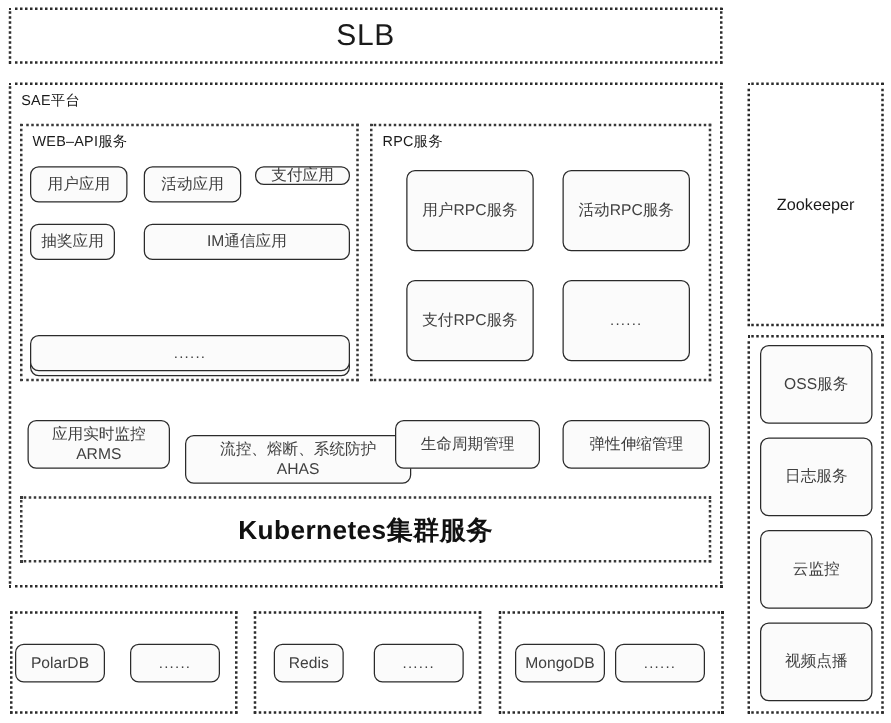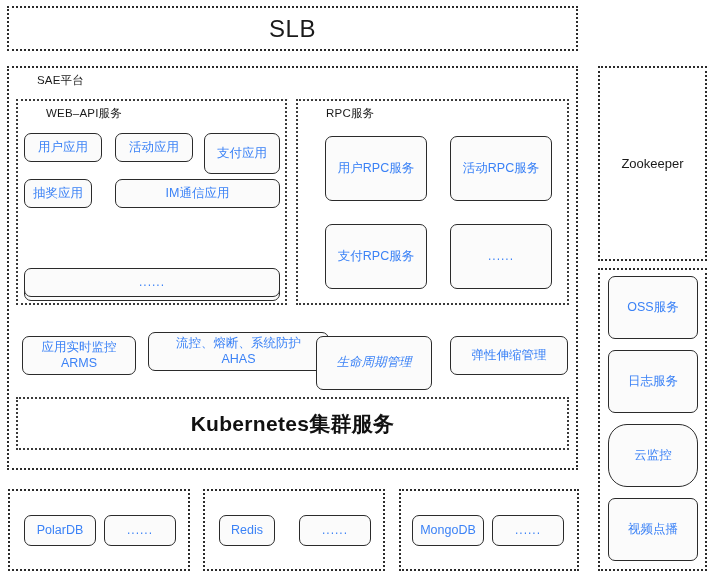--- a/index.html
+++ b/index.html
@@ -26,32 +26,31 @@
   .node{
     border:1.6px solid #2b2b2b;
     border-radius:7px;
     background:#fbfbfb;
     display:flex;
     align-items:center;
     justify-content:center;
     text-align:center;
     line-height:1.25;
     font-size:12.5px;
-    color:#3b82f6;
+    color:#404040;
     box-sizing:border-box;
   }
   .panel-label{
     position:absolute;
     font-size:11.5px;
     color:#1a1a1a;
     left:8px;
     top:5px;
     letter-spacing:.2px;
     white-space:nowrap;
-    margin-left:20px;
   }
   .centered-text{
     display:flex;align-items:center;justify-content:center;
     width:100%;height:100%;
   }
   .slb-text{font-size:24px;letter-spacing:.5px;color:#1a1a1a;}
   .k8s-text{font-size:21px;font-weight:bold;color:#111;letter-spacing:.3px;}
   .zk-text{font-size:13px;color:#1a1a1a;}
   .dots{letter-spacing:1px;font-size:12px;}
   .two-line{white-space:pre-line;}
@@ -72,21 +71,21 @@
 <div class="abs dotted-thin" style="left:16px;top:99px;width:271px;height:206px;">
   <span class="panel-label">WEB–API服务</span>
 </div>
 
 <div class="abs node" style="left:24px;top:133px;width:78px;height:29px;">
   <span>用户应用</span>
 </div>
 <div class="abs node" style="left:115px;top:133px;width:78px;height:29px;">
   <span>活动应用</span>
 </div>
-<div class="abs node" style="left:204px;top:133px;width:76px;height:41px;">
+<div class="abs node" style="left:204px;top:133px;width:76px;height:15px;">
   <span>支付应用</span>
 </div>
 
 <div class="abs node" style="left:24px;top:179px;width:68px;height:29px;">
   <span>抽奖应用</span>
 </div>
 <div class="abs node" style="left:115px;top:179px;width:165px;height:29px;">
   <span>IM通信应用</span>
 </div>
 
@@ -112,25 +111,25 @@
   <span>支付RPC服务</span>
 </div>
 <div class="abs node" style="left:450px;top:224px;width:102px;height:65px;">
   <span class="dots">......</span>
 </div>
 
 <div class="abs node two-line" style="left:22px;top:336px;width:114px;height:39px;">
   <span>应用实时监控
 ARMS</span>
 </div>
-<div class="abs node two-line" style="left:148px;top:332px;width:181px;height:39px;">
+<div class="abs node two-line" style="left:148px;top:348px;width:181px;height:39px;">
   <span>流控、熔断、系统防护
 AHAS</span>
 </div>
-<div class="abs node" style="left:316px;top:336px;width:116px;height:54px;font-style:italic;">
+<div class="abs node" style="left:316px;top:336px;width:116px;height:39px;">
   <span>生命周期管理</span>
 </div>
 <div class="abs node" style="left:450px;top:336px;width:118px;height:39px;">
   <span>弹性伸缩管理</span>
 </div>
 
 <div class="abs dotted-thin" style="left:16px;top:397px;width:553px;height:53px;">
   <div class="centered-text">
     <span class="k8s-text">Kubernetes集群服务</span>
   </div>
@@ -143,29 +142,29 @@
 </div>
 
 <div class="abs dotted" style="left:598px;top:268px;width:109px;height:303px;"></div>
 
 <div class="abs node" style="left:608px;top:276px;width:90px;height:63px;">
   <span>OSS服务</span>
 </div>
 <div class="abs node" style="left:608px;top:350px;width:90px;height:63px;">
   <span>日志服务</span>
 </div>
-<div class="abs node" style="left:608px;top:424px;width:90px;height:63px;border-radius:19px;">
+<div class="abs node" style="left:608px;top:424px;width:90px;height:63px;">
   <span>云监控</span>
 </div>
 <div class="abs node" style="left:608px;top:498px;width:90px;height:63px;">
   <span>视频点播</span>
 </div>
 
 <div class="abs dotted" style="left:8px;top:489px;width:182px;height:82px;"></div>
-<div class="abs node" style="left:24px;top:515px;width:72px;height:31px;">
+<div class="abs node" style="left:12px;top:515px;width:72px;height:31px;">
   <span>PolarDB</span>
 </div>
 <div class="abs node" style="left:104px;top:515px;width:72px;height:31px;">
   <span class="dots">......</span>
 </div>
 
 <div class="abs dotted" style="left:203px;top:489px;width:182px;height:82px;"></div>
 <div class="abs node" style="left:219px;top:515px;width:56px;height:31px;">
   <span>Redis</span>
 </div>

